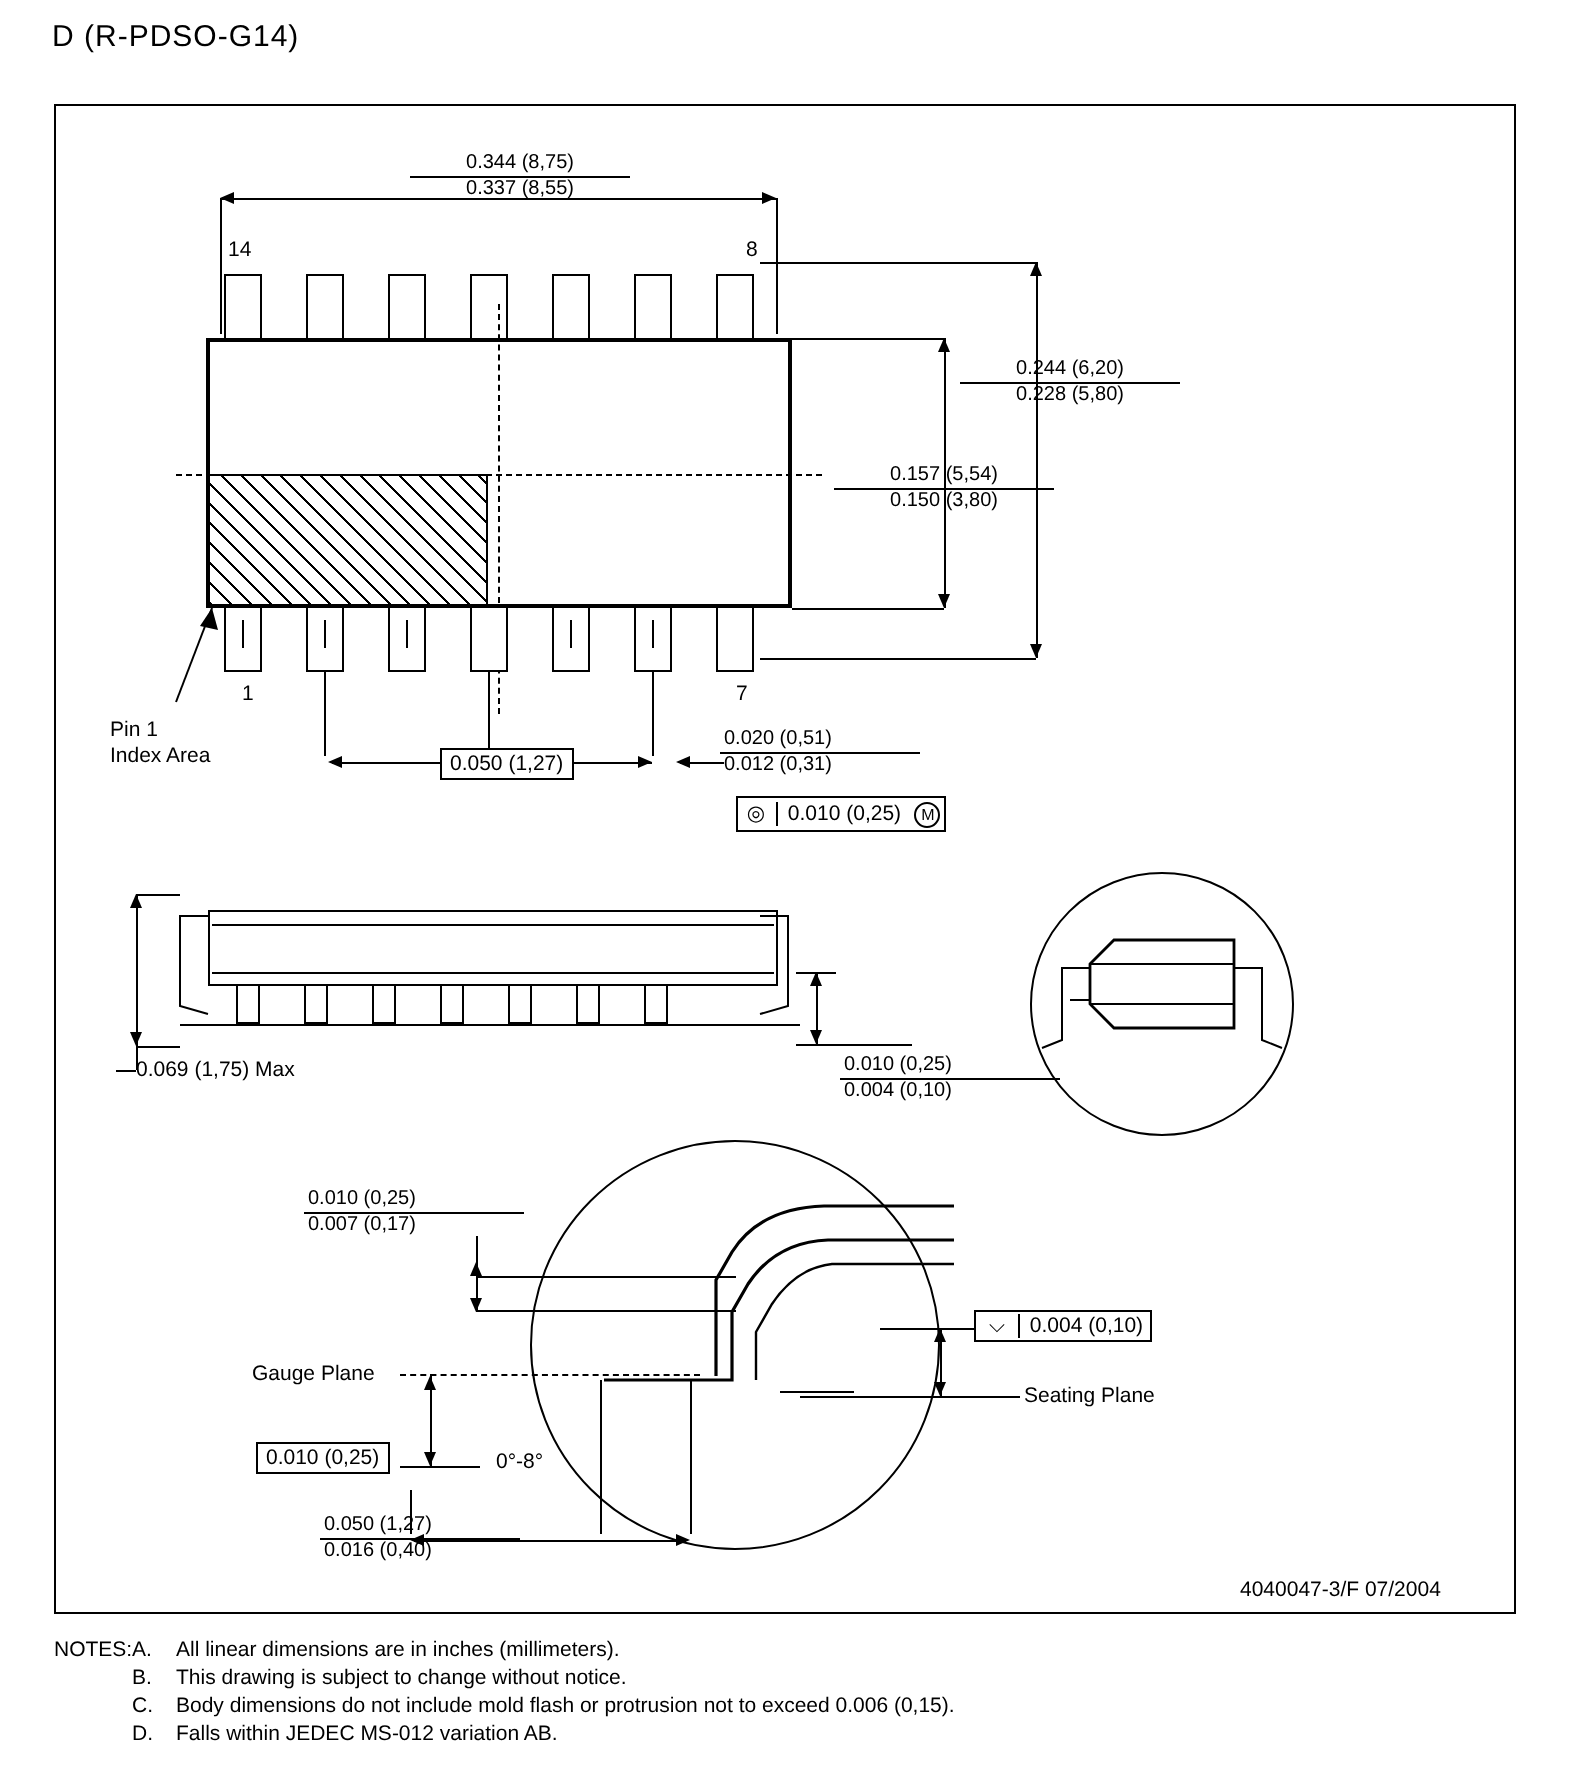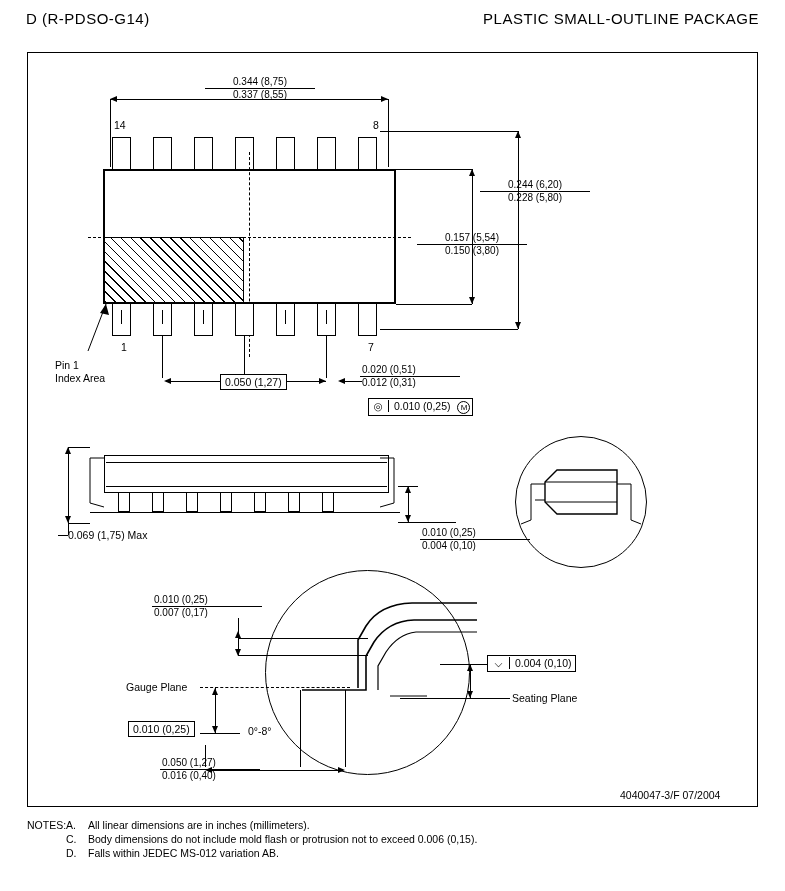--- a/index.html
+++ b/index.html
@@ -159,21 +159,20 @@
     font-size: 10.5px;
   }
   svg { position: absolute; overflow: visible; }
 </style>
 </head>
 <body>
 
 <div class="page">
 
   <div class="hdr-left">D (R-PDSO-G14)</div>
-  <div class="hdr-right">PLASTIC SMALL-OUTLINE PACKAGE</div>
 
   <div class="frame"></div>
 
   <div class="dimstack" style="left:205px; top:76px; width:110px;">
     <div class="top">0.344 (8,75)</div>
     <div class="bot">0.337 (8,55)</div>
   </div>
   <div class="ln hln" style="left:110px; top:99px; width:278px;"></div>
   <div class="arw arw-l" style="left:110px; top:95.5px;"></div>
   <div class="arw arw-r" style="left:381px; top:95.5px;"></div>
@@ -369,18 +368,19 @@
     <span style="display:inline-block; width:15px; text-align:center;">⌵</span>
     <span style="border-left:1px solid #000; padding-left:5px;">0.004 (0,10)</span>
   </div>
 
   <div class="docid" style="left:620px; top:789px;">4040047-3/F   07/2004</div>
 
   <div class="notes">
     <div class="label">NOTES:</div>
     <div class="list">
       <span class="row"><span class="ltr">A.</span><span>All linear dimensions are in inches (millimeters).</span></span>
+      <span class="row"><span class="ltr">B.</span><span>This drawing is subject to change without notice.</span></span>
       <span class="row"><span class="ltr">C.</span><span>Body dimensions do not include mold flash or protrusion not to exceed 0.006 (0,15).</span></span>
       <span class="row"><span class="ltr">D.</span><span>Falls within JEDEC MS-012 variation AB.</span></span>
     </div>
   </div>
 
 </div>
 
 </body></html>

